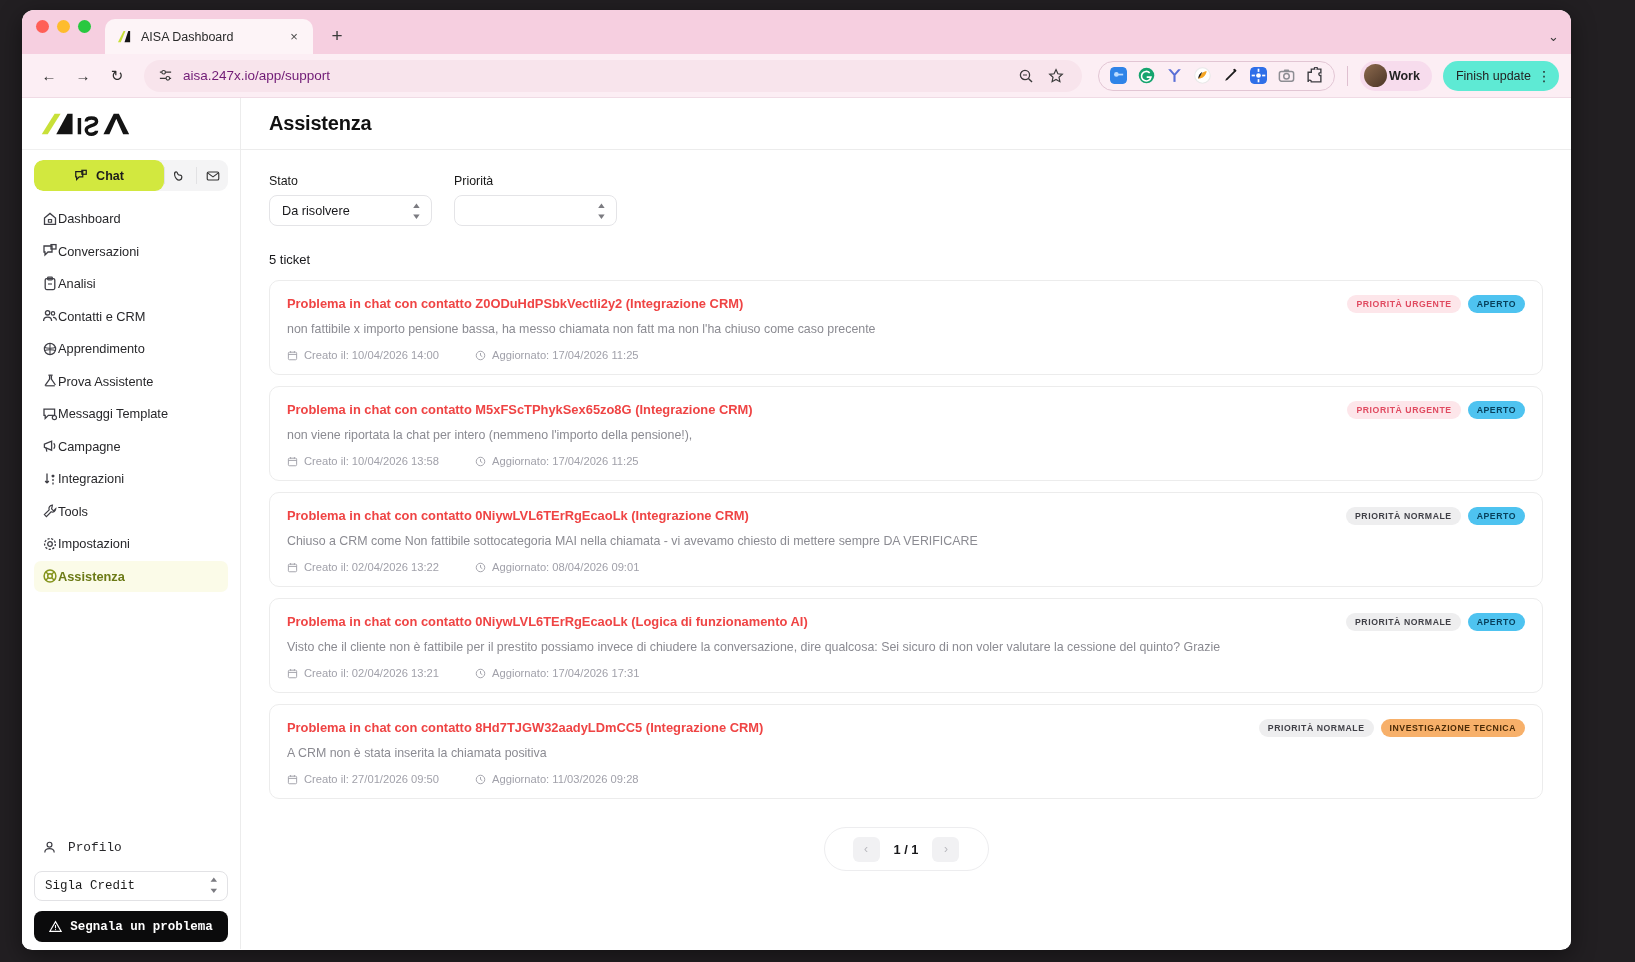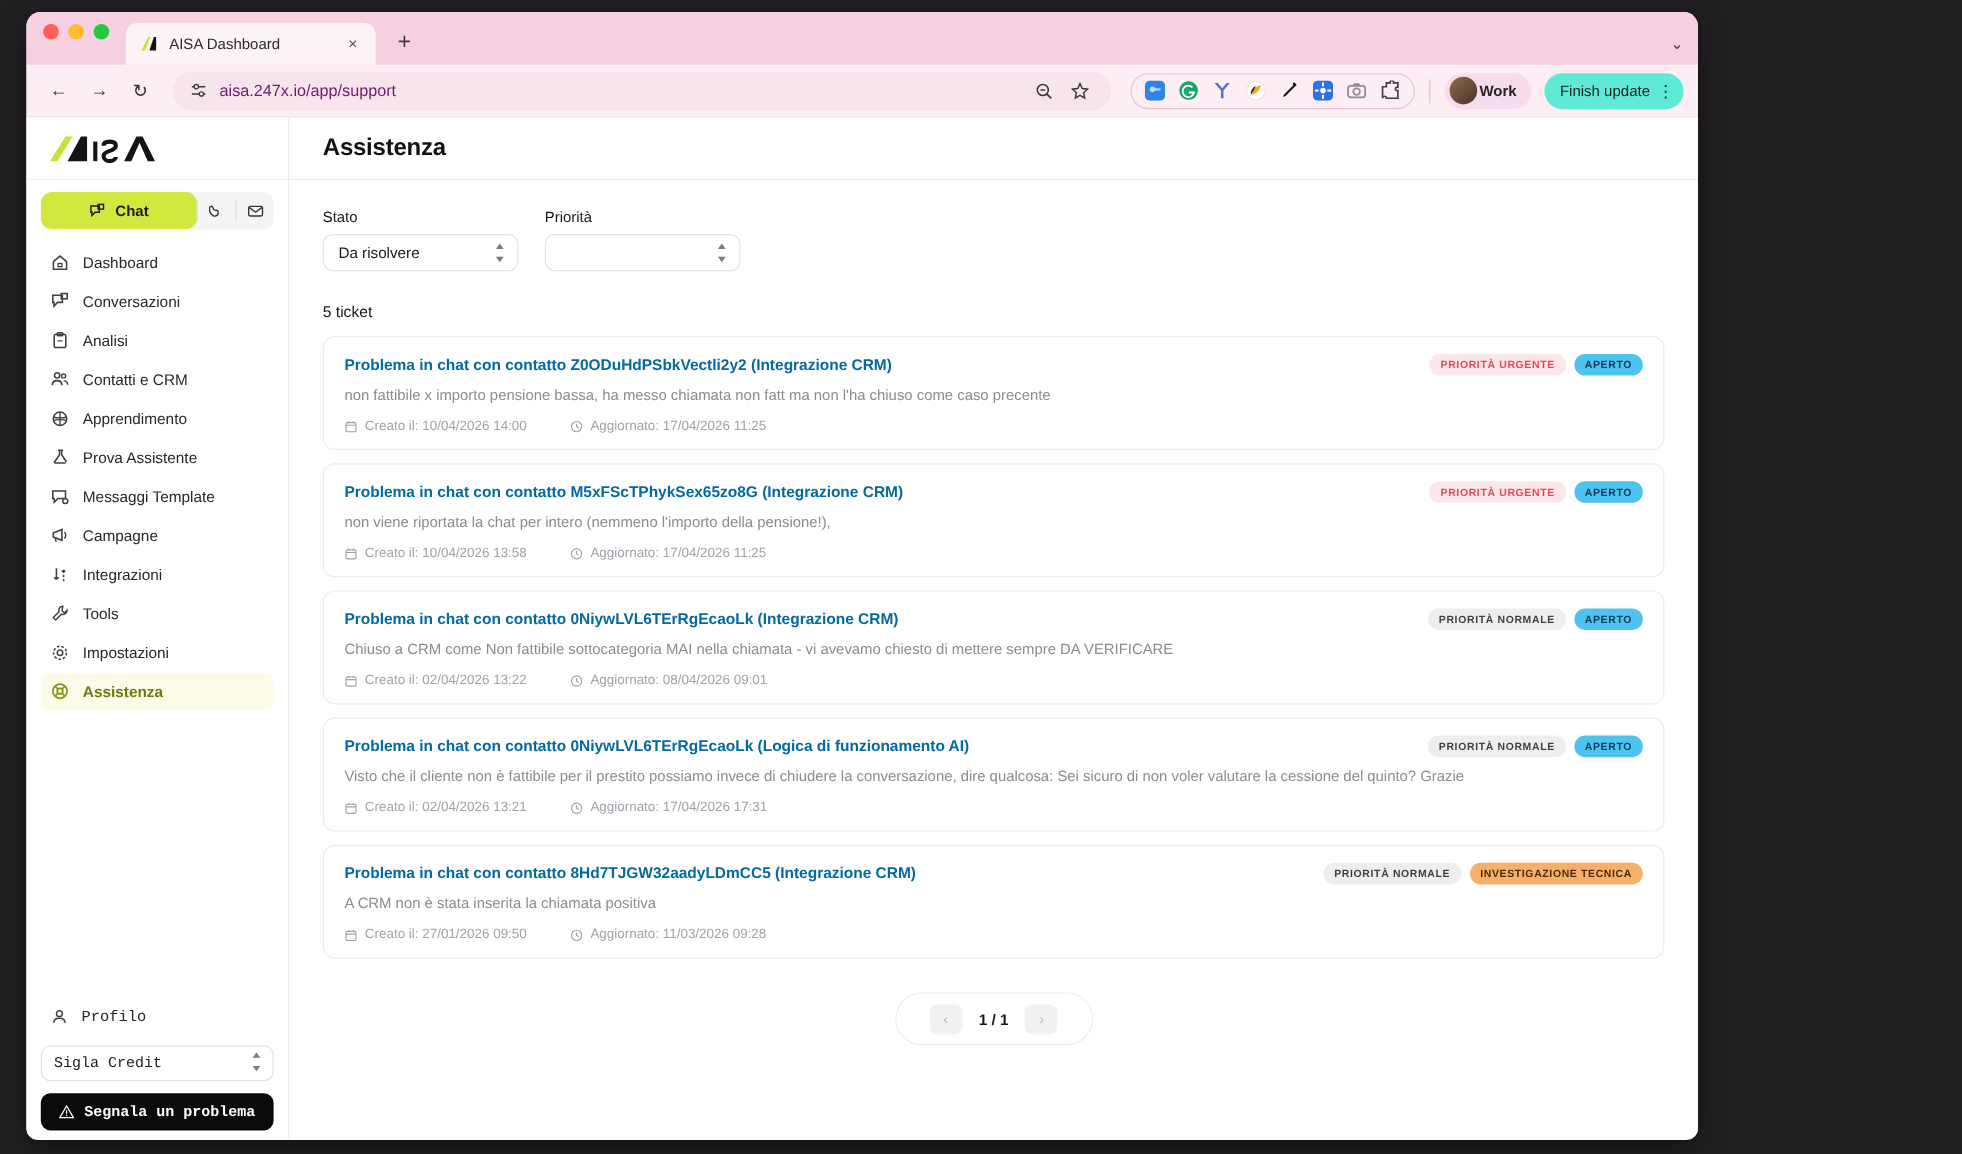--- a/index.html
+++ b/index.html
@@ -5,21 +5,21 @@
   * { box-sizing: border-box; margin: 0; padding: 0; }
   html, body {
     width: 1635px; height: 962px;
     background: #221f22;
     font-family: "Liberation Sans", sans-serif;
     overflow: hidden;
   }
   .window {
     position: absolute;
     left: 22px; top: 10px;
-    width: 1393px; height: 940px;
+    width: 1549px; height: 940px;
     border-radius: 12px 12px 10px 10px;
     overflow: hidden;
     background: #ffffff;
     box-shadow: 0 6px 24px rgba(0,0,0,0.45);
   }
 
   
   .tabstrip {
     height: 44px;
     background: #f6cfe0;
@@ -144,21 +144,21 @@
     display: flex; align-items: center; justify-content: center; gap: 8px;
     font-size: 12.5px; font-weight: 700; color: #1c1c1c;
   }
   .chat-side {
     width: 31px; display: flex; align-items: center; justify-content: center;
     color: #333;
   }
   .chat-sep { width: 1px; background: #e2e2e4; margin: 7px 0; }
 
   .navitem {
-    display: flex; align-items: center; gap: 11px;
+    display: flex; align-items: center; 
     height: 31px; padding: 0 8px; border-radius: 7px;
     font-size: 12.8px; color: #27272a; margin-bottom: 1.5px;
   }
   .navitem .ico { width: 16px; height: 16px; flex: none; display:block; color:#3f3f46; }
   .navitem.active { background: #fbfbe8; color: #6c7a16; font-weight: 700; }
   .navitem.active .ico { color: #85941c; }
 
   .sb-bottom { padding: 0 12px 7px 12px; font-family: Liberation Mono, monospace; }
   .profilo-row {
     display: flex; align-items: center; gap: 11px;
@@ -200,21 +200,21 @@
 
   .count { font-size: 13px; color: #18181b; margin-bottom: 13px; }
 
   .cards { display: flex; flex-direction: column; gap: 11px; }
   .card {
     border: 1px solid #ececec; border-radius: 10px;
     padding: 15px 17px 13px 17px;
     position: relative; background: #fff;
   }
   .card-title {
-    font-size: 12.9px; font-weight: 700; color: #0369a1;
+    font-size: 12.9px; font-weight: 700; color: #ef4444;
     margin-bottom: 11px; padding-right: 260px;
   }
   .card-desc { font-size: 12.4px; color: #8b8b92; margin-bottom: 13px; padding-right: 30px; }
   .card-meta { display: flex; gap: 36px; align-items: flex-end; }
   .meta { display: flex; align-items: center; gap: 6px; font-size: 11.2px; color: #a1a1aa; }
   .meta .ico { width: 11px; height: 11px; display:block; }
 
   .badges { position: absolute; right: 17px; top: 14px; display: flex; gap: 7px; }
   .badge {
     border-radius: 11px; height: 18px; padding: 0 9px;

